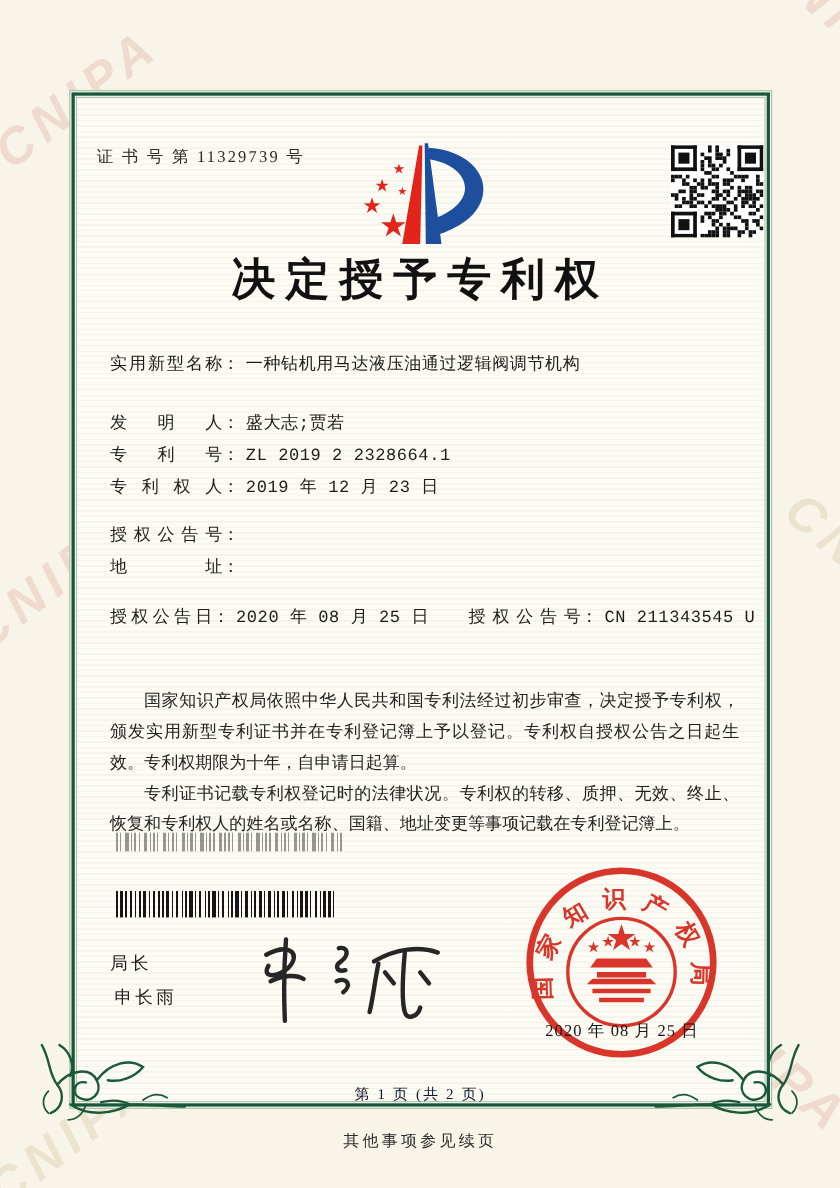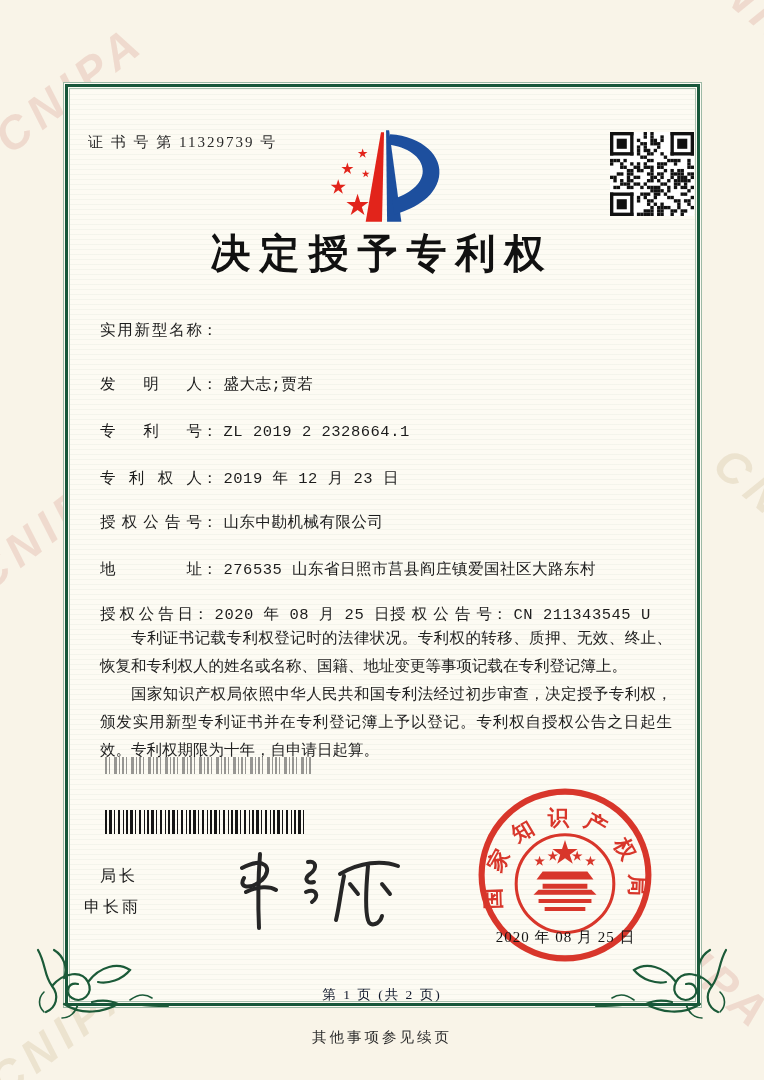--- a/index.html
+++ b/index.html
@@ -51,22 +51,22 @@
   }
   
   .fields{position:absolute;left:100px;top:320px;width:575px;font-size:15.5px;}
   .frow{display:flex;line-height:22px;white-space:nowrap;font-family:Liberation Mono, monospace;}
   .frow .flabel{
     display:inline-block;width:102px;
     text-align:justify;text-align-last:justify;
   }
   .frow .colon{display:inline-block;margin-right:6px;}
   .frow .fvalue{letter-spacing:0.5px;}
-  .mt-a{margin-top:32px;} .mt-b{margin-top:25px;} .mt-c{margin-top:22px;} .mt-d{margin-top:23px;}
-  .grant-group{display:flex;}
+  .mt-a{margin-top:32px;} .mt-b{margin-top:7px;} .mt-c{margin-top:22px;} .mt-d{margin-top:23px;}
+  .grant-group{display:flex;gap:36px;}
   .grant-group .g1{display:flex;width:290px;}
   .grant-group .g2{display:flex;justify-content:center;}
   
   .body-text{
     position:absolute;left:100px;top:624px;width:572px;
     font-size:15.5px;line-height:28px;text-align:justify;color:#222;
   }
   .body-text p{margin:0;text-indent:2em;}
   
   .barcode1{
@@ -77,21 +77,21 @@
   }
   .barcode2{
     position:absolute;left:105px;top:810px;width:202px;height:24px;
     background:repeating-linear-gradient(90deg,
       #151515 0 2px, transparent 2px 4px, #151515 4px 7px, transparent 7px 9px,
       #151515 9px 10px, transparent 10px 13px, #151515 13px 15px, transparent 15px 18px,
       #151515 18px 19px, transparent 19px 21px);
   }
   
   .signer-title{position:absolute;left:100px;top:866px;font-size:16px;letter-spacing:3px;}
-  .signer-name{position:absolute;left:84px;top:897px;font-size:16px;letter-spacing:3px;text-align:right;}
+  .signer-name{position:absolute;left:104px;top:897px;font-size:16px;letter-spacing:3px;text-align:right;}
   .signature{position:absolute;left:222px;top:840px;width:190px;height:95px;}
   
   .seal{position:absolute;left:476px;top:786px;width:178px;height:178px;opacity:.93;}
   .seal-date{
     position:absolute;left:468px;top:928px;width:195px;text-align:center;
     font-size:15px;color:#161616;letter-spacing:1px;
   }
   
   .page-info{
     position:absolute;left:0;top:986px;width:764px;text-align:center;
@@ -353,63 +353,62 @@
         <rect x="6" y="60" width="9" height="9"></rect>
       </g>
   </svg>
 
   <div class="title">决定授予专利权</div>
 
   <div class="fields">
     <div class="frow">
       <span class="flabel">实用新型名称</span>
         <span class="colon">：</span>
+      <span class="fvalue">一种钻机用马达液压油通过逻辑阀调节机构</span>
     </div>
     <div class="frow mt-a">
       <span class="flabel">发明人</span>
         <span class="colon">：</span>
       <span class="fvalue">盛大志;贾若</span>
     </div>
     <div class="frow mt-b">
       <span class="flabel">专利号</span>
         <span class="colon">：</span>
       <span class="fvalue">ZL 2019 2 2328664.1</span>
     </div>
     <div class="frow mt-b">
       <span class="flabel">专利权人</span>
         <span class="colon">：</span>
       <span class="fvalue">2019 年 12 月 23 日</span>
     </div>
     <div class="frow mt-c">
       <span class="flabel">授权公告号</span>
         <span class="colon">：</span>
-      <span class="fvalue">山东中勘机械有限公司</span>
     </div>
     <div class="frow mt-b">
       <span class="flabel">地址</span>
         <span class="colon">：</span>
-      <span class="fvalue">276535 山东省日照市莒县阎庄镇爱国社区大路东村</span>
     </div>
     <div class="frow mt-d grant-group">
       <span class="g1">
         <span class="flabel">授权公告日</span>
           <span class="colon">：</span>
         <span class="fvalue">2020 年 08 月 25 日</span>
       </span>
       <span class="g2">
         <span class="flabel">授权公告号</span>
           <span class="colon">：</span>
         <span class="fvalue">CN 211343545 U</span>
       </span>
     </div>
   </div>
 
   <div class="body-text">
+    <p>国家知识产权局依照中华人民共和国专利法经过初步审查，决定授予专利权，颁发实用新型专利证书并在专利登记簿上予以登记。专利权自授权公告之日起生效。专利权期限为十年，自申请日起算。</p>
     <p>专利证书记载专利权登记时的法律状况。专利权的转移、质押、无效、终止、恢复和专利权人的姓名或名称、国籍、地址变更等事项记载在专利登记簿上。</p>
-    <p>国家知识产权局依照中华人民共和国专利法经过初步审查，决定授予专利权，颁发实用新型专利证书并在专利登记簿上予以登记。专利权自授权公告之日起生效。专利权期限为十年，自申请日起算。</p>
   </div>
 
   <div class="barcode1"></div>
   <div class="barcode2"></div>
 
   <div class="signer-title">局长</div>
   <div class="signer-name">申长雨</div>
   <svg class="signature" viewBox="0 0 190 95" fill="none" stroke="#262626" stroke-width="4" stroke-linecap="round">
     <path d="M38,14 C36,40 36,66 37,88"></path>
     <path d="M20,28 C42,16 52,28 40,40 C28,50 16,48 22,38"></path>

